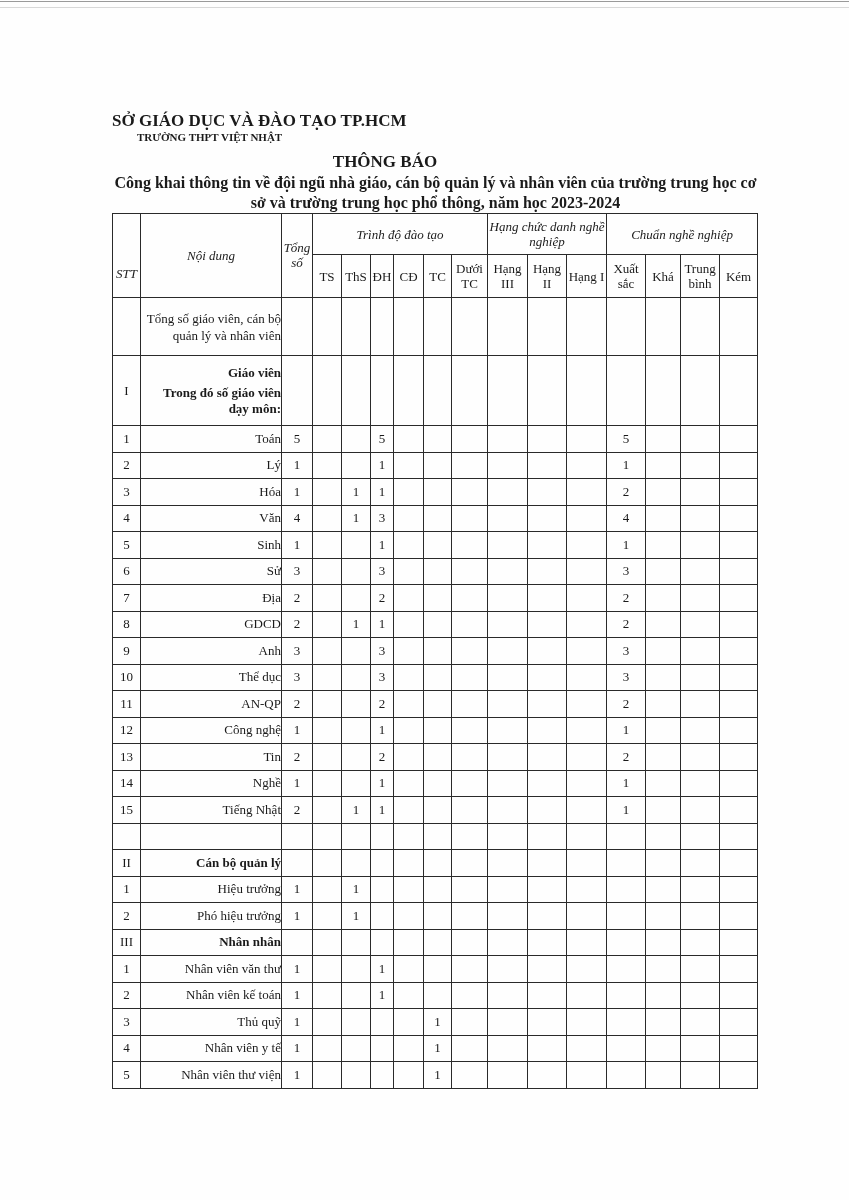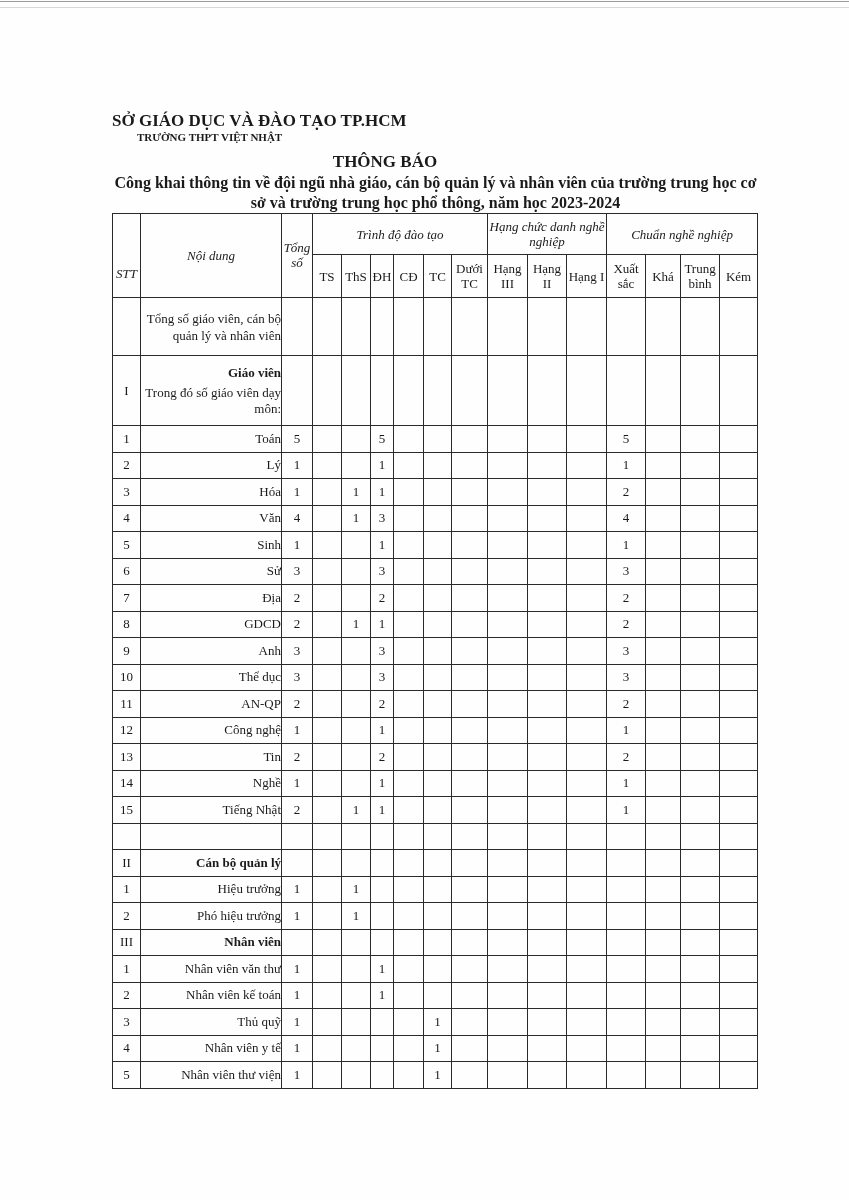--- a/index.html
+++ b/index.html
@@ -18,21 +18,21 @@
     table-layout: fixed; width: 645px; font-size: 13px;
   }
   table.main td, table.main th {
     border: 1.3px solid #2a2a2a; padding: 0; font-weight: normal; vertical-align: middle; overflow: hidden;
   }
   th { text-align: center; line-height: 15px; }
   td.c { text-align: center; }
   td.stt { text-align: center; }
   td.nd { text-align: right; padding-left: 2px; }
   td.bold { font-weight: bold; }
-  .sub-line { display:block; font-weight: normal; margin-top: 4px; }
+  .sub-line { display:block; font-weight: bold; margin-top: 4px; }
   tr.h1 th { height: 40px; font-style: italic; }
   tr.h2 th { height: 42px; }
   tr.r { height: 26.5px; }
   tr.total { height: 58px; }
   tr.gv { height: 70px; }
 </style>
 </head>
 <body>
 
 <div class="scan-line-top"></div>
@@ -461,21 +461,21 @@
         <td class="c"></td>
         <td class="c"></td>
         <td class="c"></td>
         <td class="c"></td>
         <td class="c"></td>
         <td class="c"></td>
         <td class="c"></td>
       </tr>
       <tr class="r">
         <td class="stt bold">III</td>
-        <td class="nd"><span style="font-weight: bold;">Nhân viên</span></td>
+        <td class="nd"><span style="font-weight: bold;">Nhân nhân</span></td>
         <td class="c"></td>
         <td class="c"></td>
         <td class="c"></td>
         <td class="c"></td>
         <td class="c"></td>
         <td class="c"></td>
         <td class="c"></td>
         <td class="c"></td>
         <td class="c"></td>
         <td class="c"></td>

